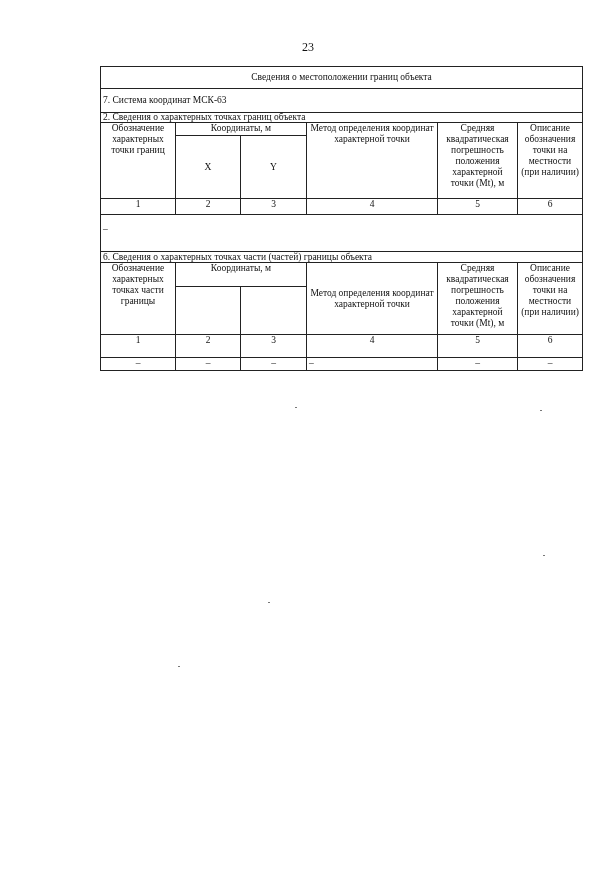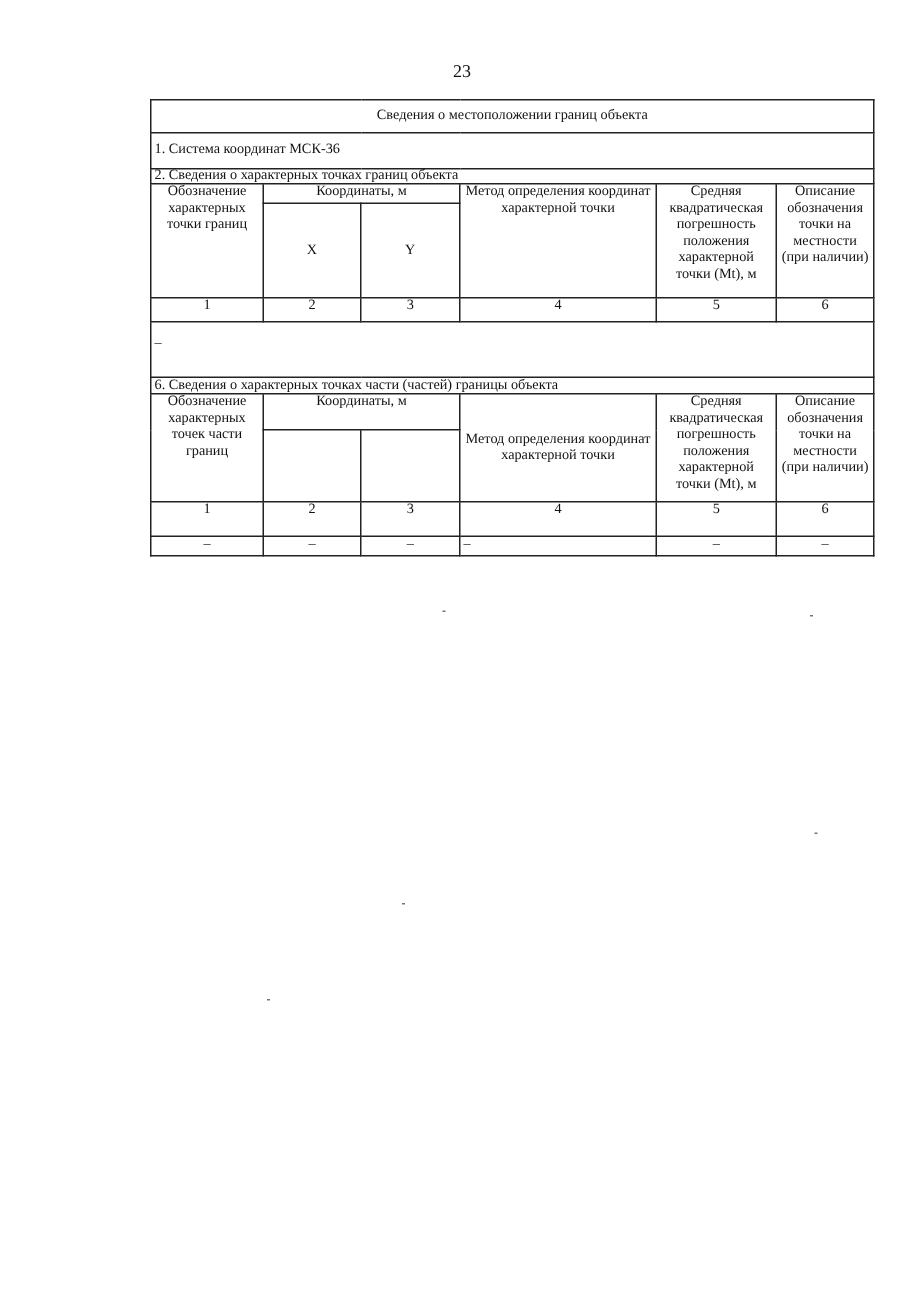--- a/index.html
+++ b/index.html
@@ -25,21 +25,21 @@
       <col style="width:66px">
     <col style="width:131px">
       <col style="width:80px">
       <col style="width:65px">
   </colgroup>
   <tbody>
       <tr style="height:22px">
     <td colspan="6" class="mid">Сведения о местоположении границ объекта</td>
   </tr>
   <tr style="height:24px">
-    <td colspan="6" class="left mid">1. Система координат МСК-36</td>
+    <td colspan="6" class="left mid">7. Система координат МСК-63</td>
   </tr>
   <tr style="height:10px">
     <td colspan="6" class="left" style="line-height:9px">2. Сведения о характерных точках границ объекта</td>
   </tr>
   <tr style="height:13px">
     <td rowspan="2">Обозначение характерных точки границ</td>
     <td colspan="2">Координаты, м</td>
     <td rowspan="2">Метод определения координат характерной точки</td>
     <td rowspan="2">Средняя квадратическая погрешность положения характерной точки (Mt), м</td>
     <td rowspan="2">Описание обозначения точки на местности (при наличии)</td>
@@ -56,21 +56,21 @@
     <td>5</td>
     <td>6</td>
   </tr>
   <tr style="height:37px">
     <td colspan="6" class="left" style="padding-top:9px">–</td>
   </tr>
   <tr style="height:11px">
     <td colspan="6" class="left" style="line-height:10px">6. Сведения о характерных точках части (частей) границы объекта</td>
   </tr>
   <tr style="height:24px">
-    <td rowspan="2">Обозначение характерных точек части границ</td>
+    <td rowspan="2">Обозначение характерных точках части границы</td>
     <td colspan="2">Координаты, м</td>
     <td rowspan="2" class="mid">Метод определения координат характерной точки</td>
     <td rowspan="2">Средняя квадратическая погрешность положения характерной точки (Mt), м</td>
     <td rowspan="2">Описание обозначения точки на местности (при наличии)</td>
   </tr>
   <tr style="height:48px">
     <td></td>
     <td></td>
   </tr>
   <tr style="height:23px">

